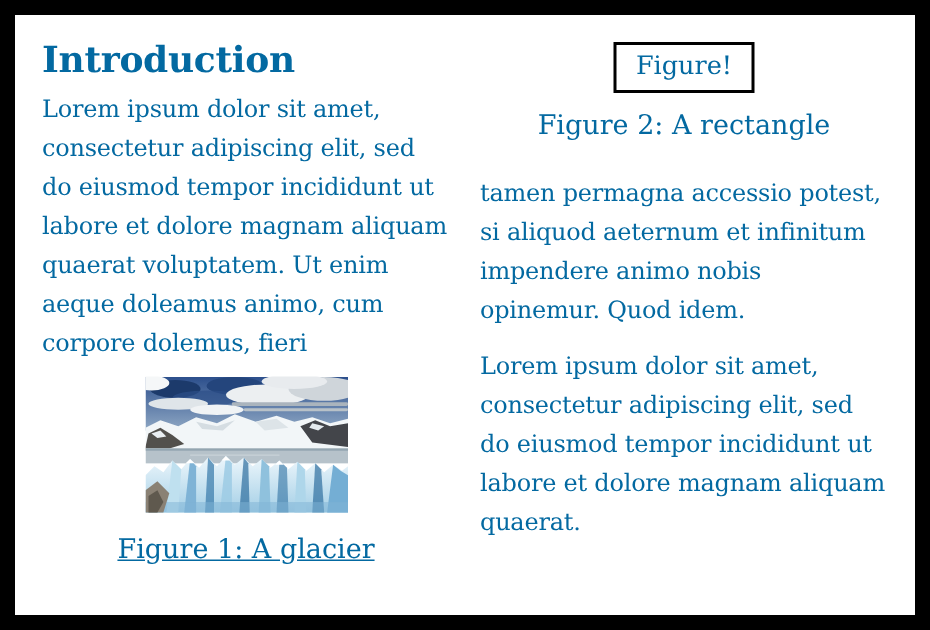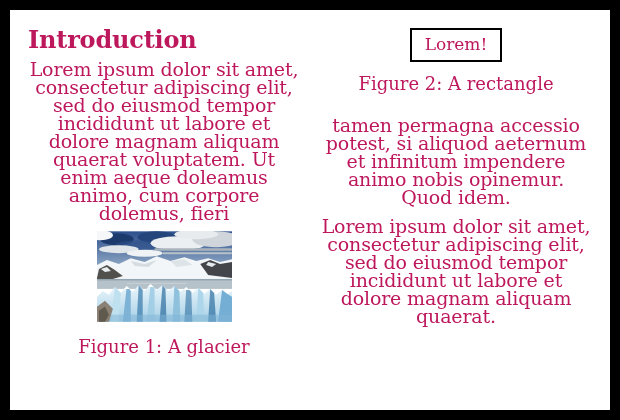--- a/index.html
+++ b/index.html
@@ -13,46 +13,45 @@
     position: absolute;
     left: 0; top: 0;
     width: 620px; height: 420px;
     background: #000;
   }
   .page {
     position: absolute;
     left: 10px; top: 10px;
     width: 600px; height: 400px;
     background: #ffffff;
-    color: #be185d;
+    color: #0369a1;
     padding: 15px 18px 0 18px;
     display: flex;
     column-gap: 20px;
   }
   .col {
     flex: 1 1 0;
     min-width: 0;
   }
   h1.intro-heading {
     font-size: 24px;
     font-weight: bold;
     line-height: 30px;
     margin-bottom: 5px;
     letter-spacing: -0.2px;
   }
   p.body-text {
-    font-size: 19px;
-    line-height: 18px;
+    font-size: 16px;
+    line-height: 26px;
     letter-spacing: -0.15px;
-    text-align: center;
   }
   .figure {
     text-align: center;
   }
-  .figure1 { margin-top: 9px; }
+  .figure1 { margin-top: 9px; text-decoration: underline; }
   .glacier-wrap {
     display: inline-block;
     line-height: 0;
   }
   .fig-caption {
     font-size: 18px;
     line-height: 29px;
     margin-top: 6px;
     text-align: center;
   }
@@ -139,21 +138,21 @@
             <polygon points="54,53 57,56 51,56" fill="#ffffff"></polygon>
             <polygon points="90,56 93,59 87,59" fill="#ffffff"></polygon>
           </svg>
         </span>
         <div class="fig-caption">Figure 1: A glacier</div>
       </div>
     </div>
 
     <div class="col">
       <div class="figure figure2">
-        <span class="hello-box">Lorem!</span>
+        <span class="hello-box">Figure!</span>
         <div class="fig-caption">Figure 2: A rectangle</div>
       </div>
       <p class="body-text right-para1">tamen permagna accessio potest, si aliquod aeternum et infinitum impendere animo nobis opinemur. Quod idem.</p>
       <p class="body-text right-para2">Lorem ipsum dolor sit amet, consectetur adipiscing elit, sed do eiusmod tempor incididunt ut labore et dolore magnam aliquam quaerat.</p>
     </div>
 
   </div>
 </div>
 
 </body></html>

